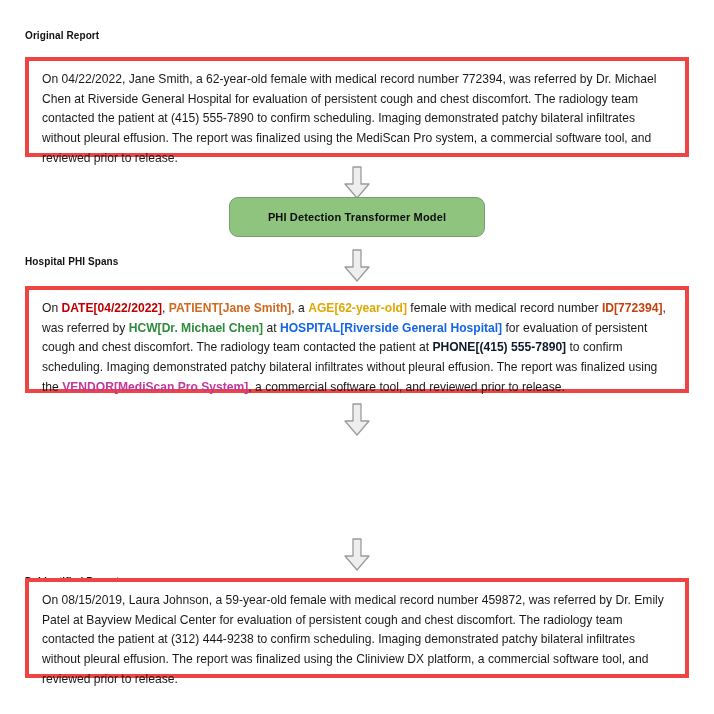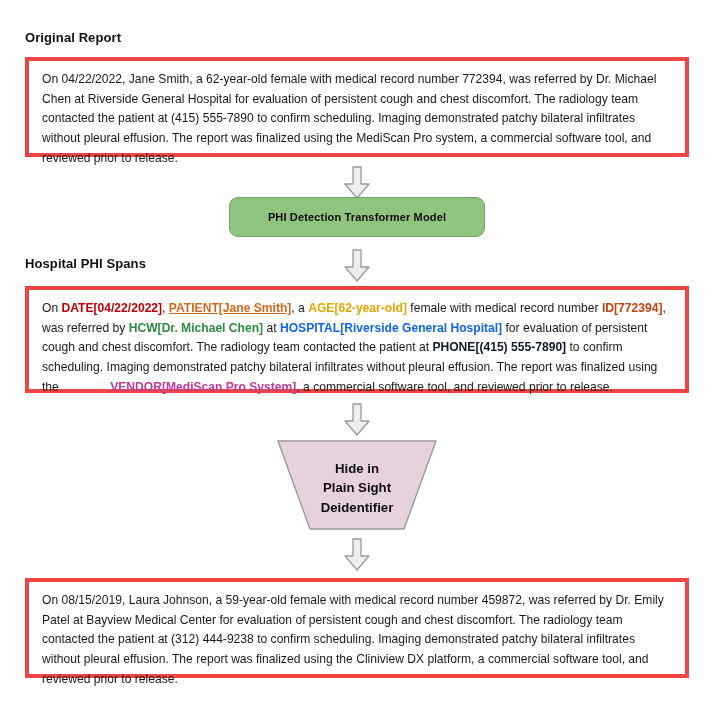--- a/index.html
+++ b/index.html
@@ -20,21 +20,21 @@
   .stage {
     position: absolute;
     left: 0; top: 0;
     width: 714px;
     height: 714px;
   }
 
   
   .section-heading {
     position: absolute;
-    font-size: 13px;
+    font-size: 10px;
     font-weight: bold;
     color: #111111;
     letter-spacing: 0.1px;
     white-space: nowrap;
   }
 
   
   .report-box {
     position: absolute;
     border: 4px solid #ef4444;
@@ -42,27 +42,27 @@
     padding: 9px 12px 9px 13px;
     font-size: 12.1px;
     line-height: 1.63;
     color: #1a1a1a;
     text-align: left;
   }
 
   
   .phi { font-weight: bold; }
   .phi-date     { color: #c00000; }
-  .phi-patient  { color: #d2691e; text-decoration: underline; }
+  .phi-patient  { color: #d2691e; }
   .phi-age      { color: #e0a800; }
   .phi-id       { color: #c2410c; }
   .phi-hcw      { color: #2e8b3d; }
   .phi-hospital { color: #1565e8; }
   .phi-phone    { color: #0f172a; }
-  .phi-vendor   { color: #c0399a; margin-left: 48px; }
+  .phi-vendor   { color: #c0399a; }
 
   
   .arrow-down {
     position: absolute;
     width: 30px;
     height: 34px;
   }
   .arrow-down svg { display: block; }
 
   
@@ -134,30 +134,20 @@
   </div>
 
   <div class="report-box" style="left:25px; top:286px; width:664px; height:107px;" id="spans-box">On <span class="phi phi-date">DATE[04/22/2022]</span>, <span class="phi phi-patient">PATIENT[Jane Smith]</span>, a <span class="phi phi-age">AGE[62-year-old]</span> female with medical record number <span class="phi phi-id">ID[772394]</span>, was referred by <span class="phi phi-hcw">HCW[Dr. Michael Chen]</span> at <span class="phi phi-hospital">HOSPITAL[Riverside General Hospital]</span> for evaluation of persistent cough and chest discomfort. The radiology team contacted the patient at <span class="phi phi-phone">PHONE[(415) 555-7890]</span> to confirm scheduling. Imaging demonstrated patchy bilateral infiltrates without pleural effusion. The report was finalized using the <span class="phi phi-vendor">VENDOR[MediScan Pro System]</span>, a commercial software tool, and reviewed prior to release.</div>
 
   <div class="arrow-down" style="left:342px; top:403px;">
     <svg width="30" height="34" viewBox="0 0 30 34">
       <polygon points="11,1 19,1 19,18 27,18 15,32 3,18 11,18" fill="#eeeeee" stroke="#9b9b9b" stroke-width="1.3" stroke-linejoin="round"></polygon>
     </svg>
   </div>
 
-  <div class="deid-wrap" style="left:277px; top:440px; width:160px; height:90px;">
-    <svg class="deid-shape" viewBox="0 0 160 90" preserveAspectRatio="none">
-      <polygon points="1,1 159,1 127,89 33,89" fill="#e6d2de" stroke="#9a9a9a" stroke-width="1.4" stroke-linejoin="round"></polygon>
-    </svg>
-    <div class="deid-label">
-      <span>Hide in</span>
-      <span>Plain Sight</span>
-      <span>Deidentifier</span>
-    </div>
-  </div>
 
   <div class="arrow-down" style="left:342px; top:538px;">
     <svg width="30" height="34" viewBox="0 0 30 34">
       <polygon points="11,1 19,1 19,18 27,18 15,32 3,18 11,18" fill="#eeeeee" stroke="#9b9b9b" stroke-width="1.3" stroke-linejoin="round"></polygon>
     </svg>
   </div>
 
   <div class="section-heading" style="left:25px; top:576px;">Deidentified Report</div>
 
   <div class="report-box" style="left:25px; top:578px; width:664px; height:100px;">On 08/15/2019, Laura Johnson, a 59-year-old female with medical record number 459872, was referred by Dr. Emily Patel at Bayview Medical Center for evaluation of persistent cough and chest discomfort. The radiology team contacted the patient at (312) 444-9238 to confirm scheduling. Imaging demonstrated patchy bilateral infiltrates without pleural effusion. The report was finalized using the Cliniview DX platform, a commercial software tool, and reviewed prior to release.</div>

